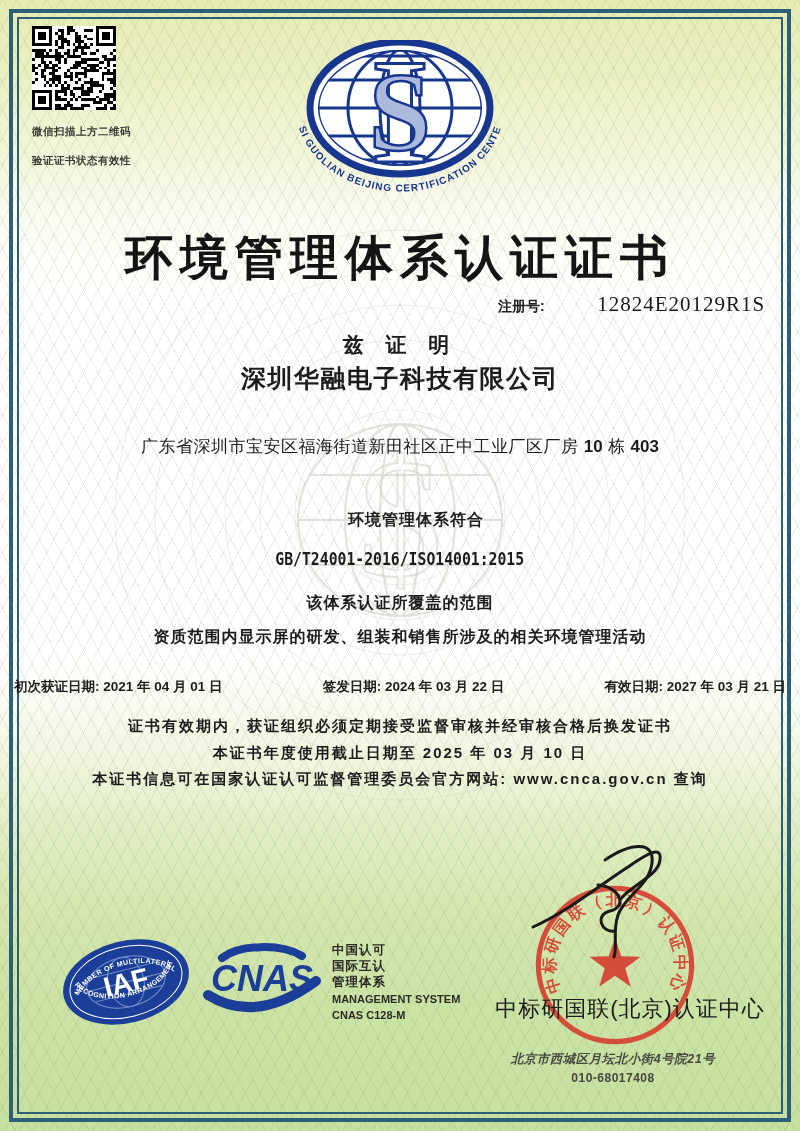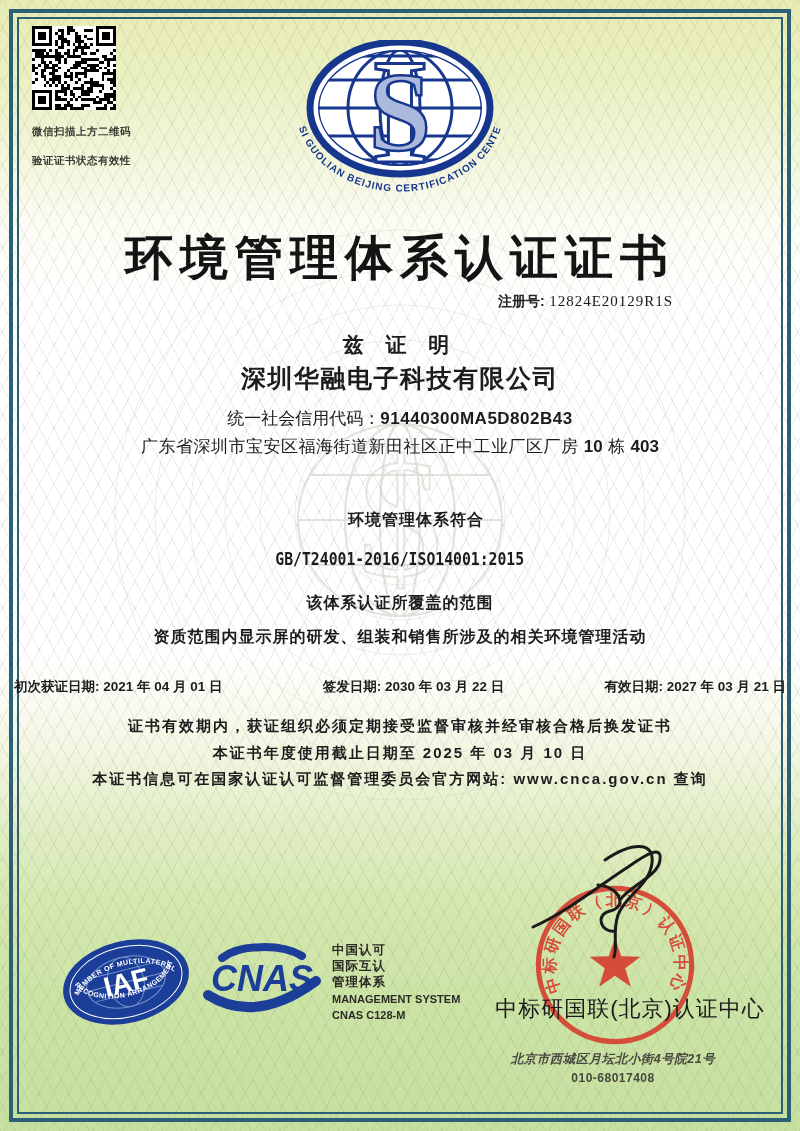--- a/index.html
+++ b/index.html
@@ -15,21 +15,21 @@
       repeating-linear-gradient(-62deg,rgba(105,125,85,.13) 0 1px,transparent 1px 13px);}
   .frame-outer{position:absolute;inset:9px;border:4px solid #2b6077;pointer-events:none;}
   .frame-inner{position:absolute;inset:17px;border:2px solid #2b6077;pointer-events:none;}
   .abs{position:absolute;}
   .ctr{left:0;width:800px;text-align:center;}
   .qr-wrap{left:32px;top:26px;width:120px;}
   .qr-cap{font-size:10.5px;font-weight:700;color:#3a3a33;letter-spacing:.5px;margin-top:15px;white-space:nowrap;}
   .title{top:226px;font-size:48px;font-weight:700;letter-spacing:7px;color:#141414;}
   .regline{left:498px;top:292px;white-space:nowrap;}
   .reg-label{font-size:14px;font-weight:700;color:#222;}
-  .reg-val{font-family:"Liberation Serif","DejaVu Serif",serif;font-size:15px;letter-spacing:1px;color:#1a1a1a;}
+  .reg-val{font-family:"Liberation Serif","DejaVu Serif",serif;font-size:21px;letter-spacing:1px;color:#1a1a1a;margin-left:48px;}
   .certify{top:331px;font-size:21px;font-weight:600;letter-spacing:8px;}
   .company{top:362px;font-size:25px;font-weight:600;letter-spacing:1.5px;}
   .credit{top:407px;font-size:17px;}
   .credit b{font-size:17px;letter-spacing:.5px;}
   .addr{top:435px;font-size:17px;letter-spacing:.5px;}
   .addr b{letter-spacing:0;}
   .conform{top:510px;font-size:16px;font-weight:600;letter-spacing:1px;padding-left:16px;}
   .standard{top:548px;}
   .standard span{display:inline-block;font-family:"DejaVu Sans Mono","Liberation Mono",monospace;
     font-weight:700;font-size:18px;transform:scaleX(.82);transform-origin:center;}
@@ -444,37 +444,34 @@
   </svg>
 
   <div class="abs ctr title">环境管理体系认证证书</div>
   <div class="abs regline">
     <span class="reg-label">注册号:</span>
     <span class="reg-val">12824E20129R1S</span>
   </div>
 
   <div class="abs ctr certify">兹 证 明</div>
   <div class="abs ctr company">深圳华融电子科技有限公司</div>
-  <div class="abs ctr credit">
-    <span>统一社会信用代码：</span><b>91440300MA5D802B43</b>
-  </div>
   <div class="abs ctr addr">
     <span>广东省深圳市宝安区福海街道新田社区正中工业厂区厂房 </span><b>10</b><span> 栋 </span><b>403</b>
   </div>
 
   <div class="abs ctr conform">环境管理体系符合</div>
   <div class="abs ctr standard">
     <span>GB/T24001-2016/ISO14001:2015</span>
   </div>
   <div class="abs ctr scope">资质范围内显示屏的研发、组装和销售所涉及的相关环境管理活动</div>
   <div class="abs ctr scopehead">该体系认证所覆盖的范围</div>
 
   <div class="abs dates">
     <span><span>初次获证日期: </span><span>2021 年 04 月 01 日</span></span>
-    <span><span>签发日期: </span><span>2030 年 03 月 22 日</span></span>
+    <span><span>签发日期: </span><span>2024 年 03 月 22 日</span></span>
     <span><span>有效日期: </span><span>2027 年 03 月 21 日</span></span>
   </div>
 
   <div class="abs ctr note n1">证书有效期内，获证组织必须定期接受监督审核并经审核合格后换发证书</div>
   <div class="abs ctr note n2">本证书年度使用截止日期至 2025 年 03 月 10 日</div>
   <div class="abs ctr note n3">本证书信息可在国家认证认可监督管理委员会官方网站: www.cnca.gov.cn 查询</div>
 
   <svg class="abs" width="176" height="176" viewBox="0 0 170 170" style="left:527px;top:877px;">
     <defs>
         <path id="sealArc" d="M 30.5,104.8 A 58,58 0 1 1 139.5,104.8" fill="none"></path>

